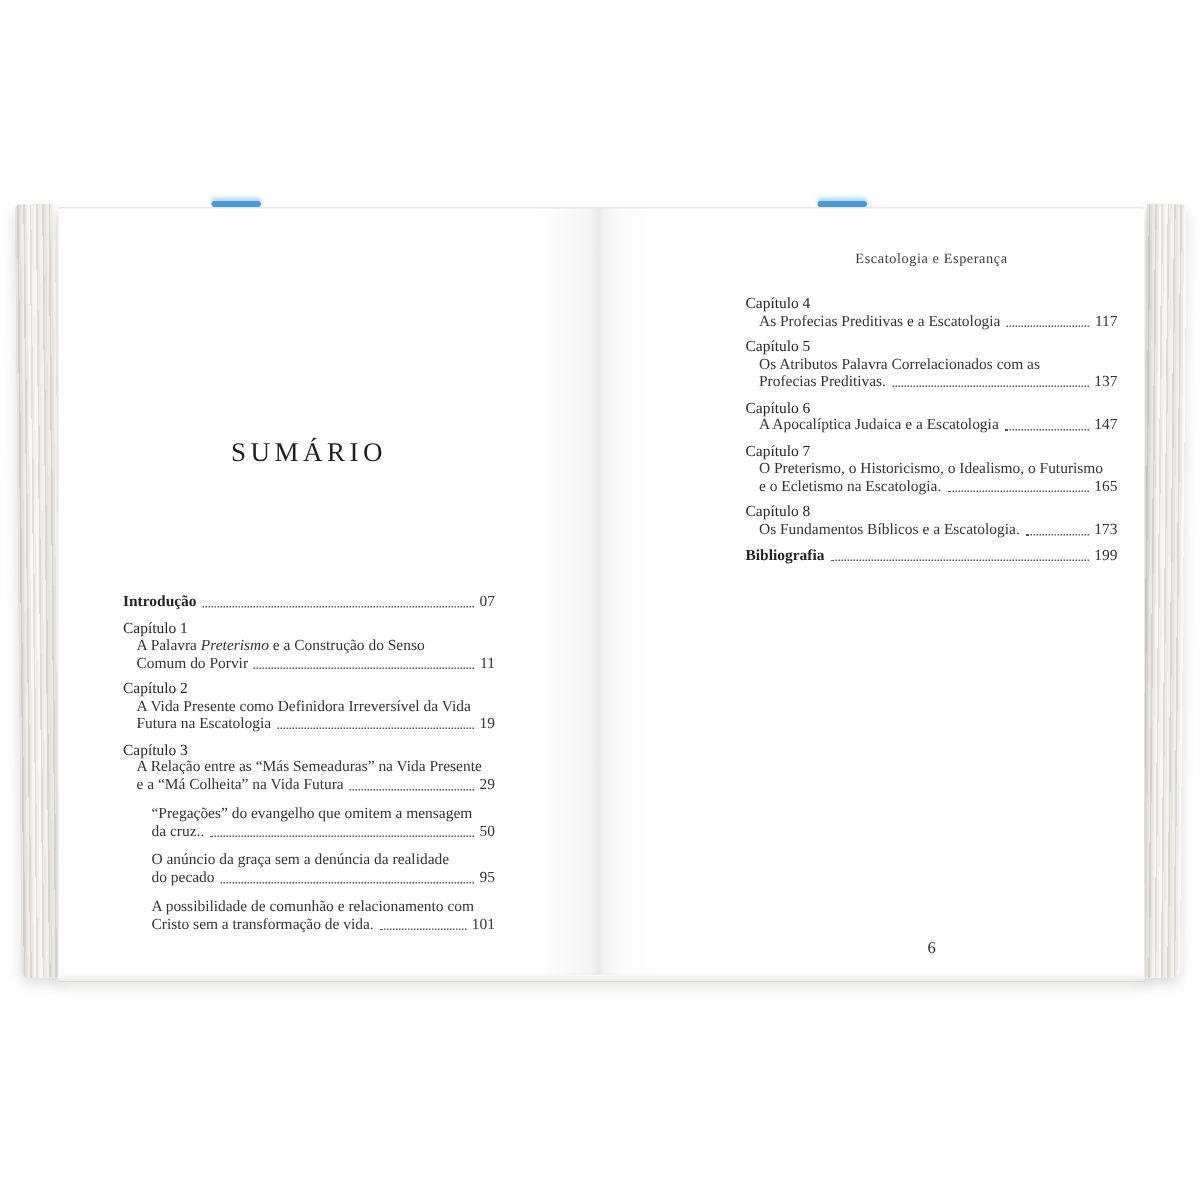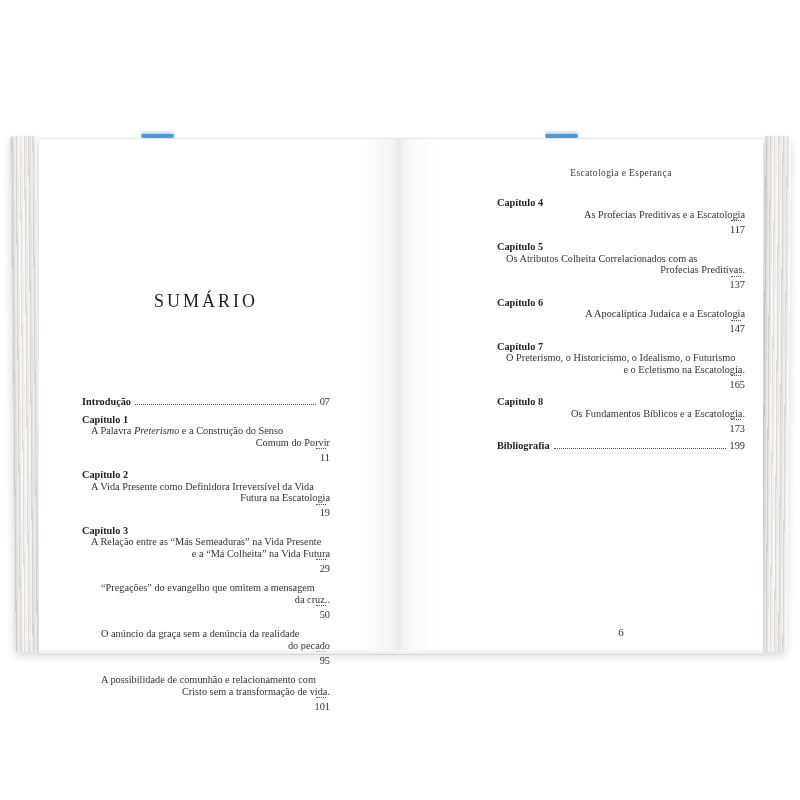--- a/index.html
+++ b/index.html
@@ -43,23 +43,23 @@
   .running-header{margin-top:28px;text-align:center;font-size:9.5px;line-height:13px;
     letter-spacing:0.4px;color:#3c3c3c;}
 
   .left-content .toc{margin-top:78px;}
   .right-content .toc{margin-top:17px;}
 
   .toc{font-size:10.3px;line-height:11.5px;color:#333333;}
   .toc-entry{margin-bottom:6px;}
   .toc-entry.sub{margin-bottom:8px;}
   .toc-entry.chapter + .toc-entry.sub{margin-top:8px;}
-  .toc-heading{font-weight:bold;color:#242424;}
+  .toc-heading{font-weight:normal;color:#242424;}
   .hrow .htext{font-weight:bold;color:#242424;}
-  .line{padding-left:9px;flex-direction:column;}
+  .line{padding-left:9px;}
   .sub .line{padding-left:19px;}
   .toc-row{display:flex;align-items:flex-end;}
   .leader{flex:1 1 auto;border-bottom:1.5px dotted #545454;margin:0 4px 2.5px 4px;min-width:10px;}
   .pg{white-space:nowrap;}
   .it{font-style:italic;}
 
   .folio{position:absolute;top:487px;left:0;width:100%;text-align:center;
     font-size:11px;color:#2e2e2e;}
 </style>
 </head>
@@ -143,21 +143,21 @@
             <div class="toc-entry chapter">
               <div class="toc-heading">Capítulo 4</div>
               <div class="toc-row line">
                 <span><span>As Profecias Preditivas e a Escatologia</span></span>
                 <span class="leader"></span>
                 <span class="pg">117</span>
               </div>
             </div>
             <div class="toc-entry chapter">
               <div class="toc-heading">Capítulo 5</div>
-              <div class="line"><span>Os Atributos Colheita Correlacionados com as</span></div>
+              <div class="line"><span>Os Atributos Palavra Correlacionados com as</span></div>
               <div class="toc-row line">
                 <span><span>Profecias Preditivas.</span></span>
                 <span class="leader"></span>
                 <span class="pg">137</span>
               </div>
             </div>
             <div class="toc-entry chapter">
               <div class="toc-heading">Capítulo 6</div>
               <div class="toc-row line">
                 <span><span>A Apocalíptica Judaica e a Escatologia</span></span>

